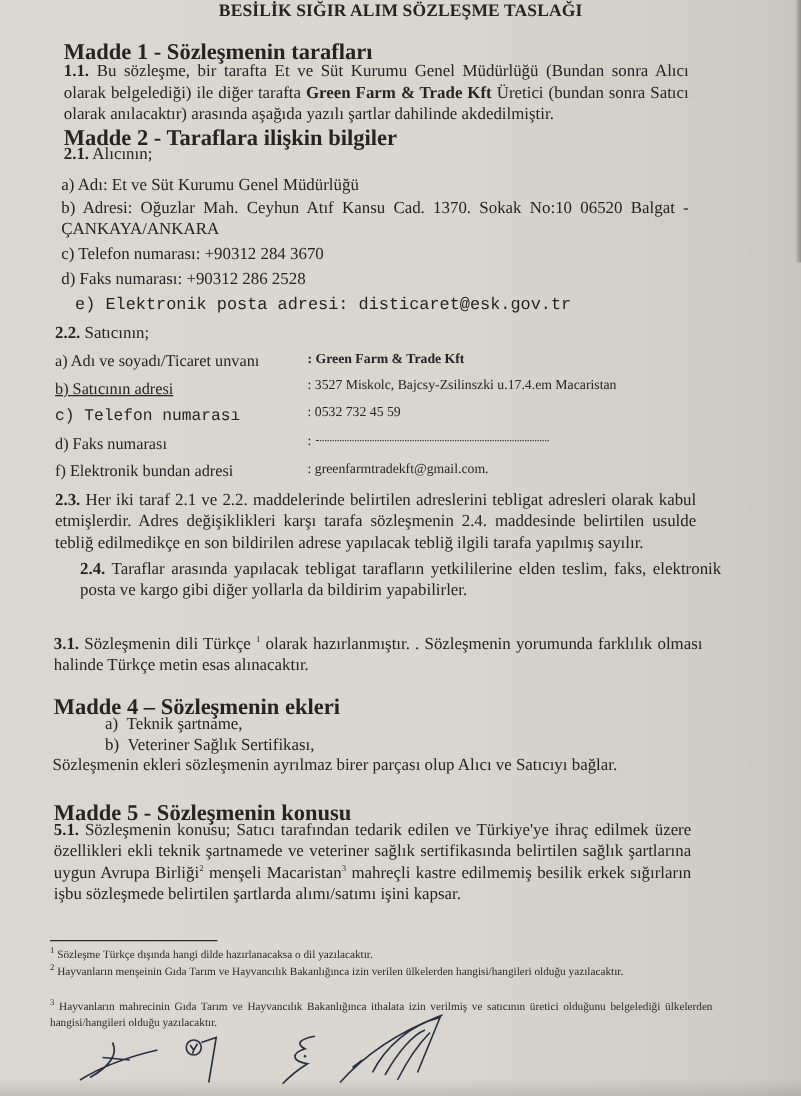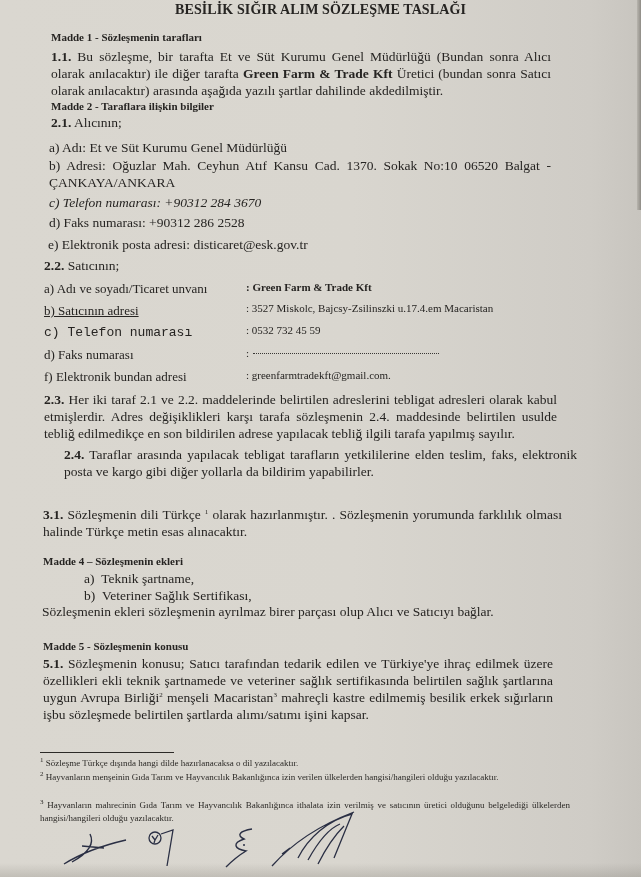--- a/index.html
+++ b/index.html
@@ -32,21 +32,21 @@
       background: linear-gradient(180deg, rgba(0,0,0,0), rgba(120,116,108,0.25));
     }
     .abs { position: absolute; white-space: nowrap; }
     .title {
       left: 0; width: 641px; top: 2px;
       text-align: center;
       font-weight: bold;
       font-size: 14px;
       letter-spacing: 0.1px;
     }
-    .heading { font-weight: bold; font-size: 11px; }
+    .heading { font-weight: bold; font-size: 18px; }
     .txt { font-size: 13.5px; }
     .para {
       position: absolute;
       font-size: 13.5px;
       line-height: 17px;
       text-align: justify;
       white-space: normal;
     }
     b { font-weight: bold; }
     .lbl { position: absolute; font-size: 13px; white-space: nowrap; }
@@ -78,31 +78,31 @@
 </head>
 <body>
 
 <div class="page">
   <div class="edge"></div>
 
   <div class="abs title">BESİLİK SIĞIR ALIM SÖZLEŞME TASLAĞI</div>
 
   <div class="abs heading" style="left:51px; top:31px;">Madde 1 - Sözleşmenin tarafları</div>
   <div class="para" style="left:51px; top:48px; width:500px;">
-    <b>1.1.</b><span> Bu sözleşme, bir tarafta Et ve Süt Kurumu Genel Müdürlüğü (Bundan sonra Alıcı olarak anılacaktır) ile diğer tarafta </span><b>Green Farm &amp; Trade Kft</b><span> Üretici (bundan sonra Satıcı olarak anılacaktır) arasında aşağıda yazılı şartlar dahilinde akdedilmiştir.</span>
+    <b>1.1.</b><span> Bu sözleşme, bir tarafta Et ve Süt Kurumu Genel Müdürlüğü (Bundan sonra Alıcı olarak belgelediği) ile diğer tarafta </span><b>Green Farm &amp; Trade Kft</b><span> Üretici (bundan sonra Satıcı olarak anılacaktır) arasında aşağıda yazılı şartlar dahilinde akdedilmiştir.</span>
   </div>
 
   <div class="abs heading" style="left:51px; top:100px;">Madde 2 - Taraflara ilişkin bilgiler</div>
   <div class="abs txt" style="left:51px; top:115px;"><b>2.1.</b><span> Alıcının;</span></div>
   <div class="abs txt" style="left:49px; top:140px;">a) Adı: Et ve Süt Kurumu Genel Müdürlüğü</div>
   <div class="abs txt" style="left:49px; top:158px; width:502px; text-align:justify; text-align-last:justify;">b) Adresi: Oğuzlar Mah. Ceyhun Atıf Kansu Cad. 1370. Sokak No:10 06520 Balgat -</div>
   <div class="abs txt" style="left:49px; top:175px;">ÇANKAYA/ANKARA</div>
-  <div class="abs txt" style="left:49px; top:195px;font-style:italic;">c) Telefon numarası: +90312 284 3670</div>
+  <div class="abs txt" style="left:49px; top:195px;">c) Telefon numarası: +90312 284 3670</div>
   <div class="abs txt" style="left:49px; top:215px;">d) Faks numarası: +90312 286 2528</div>
-  <div class="abs txt" style="left:48px; top:237px;">e) Elektronik posta adresi: disticaret@esk.gov.tr</div>
+  <div class="abs txt" style="left:60px; top:237px;font-family:Liberation Mono, monospace;">e) Elektronik posta adresi: disticaret@esk.gov.tr</div>
 
   <div class="abs txt" style="left:44px; top:258px;"><b>2.2.</b><span> Satıcının;</span></div>
 
   <div class="lbl" style="left:44px; top:281px;">a) Adı ve soyadı/Ticaret unvanı</div>
   <div class="val" style="left:246px; top:281px; font-weight:bold;">: Green Farm &amp; Trade Kft</div>
 
   <div class="lbl" style="left:44px; top:303px;text-decoration:underline;">b) Satıcının adresi</div>
   <div class="val" style="left:246px; top:302px;">: 3527 Miskolc, Bajcsy-Zsilinszki u.17.4.em Macaristan</div>
 
   <div class="lbl" style="left:44px; top:325px;font-family:Liberation Mono, monospace;">c) Telefon numarası</div>

